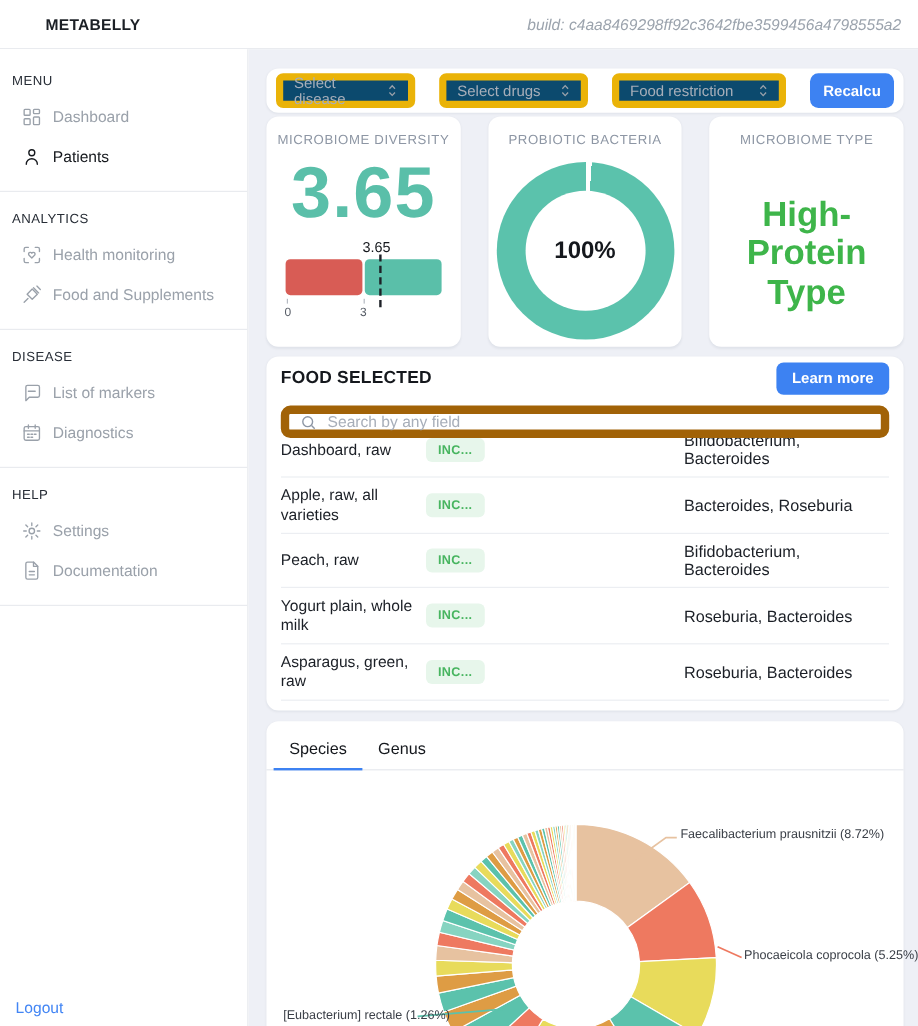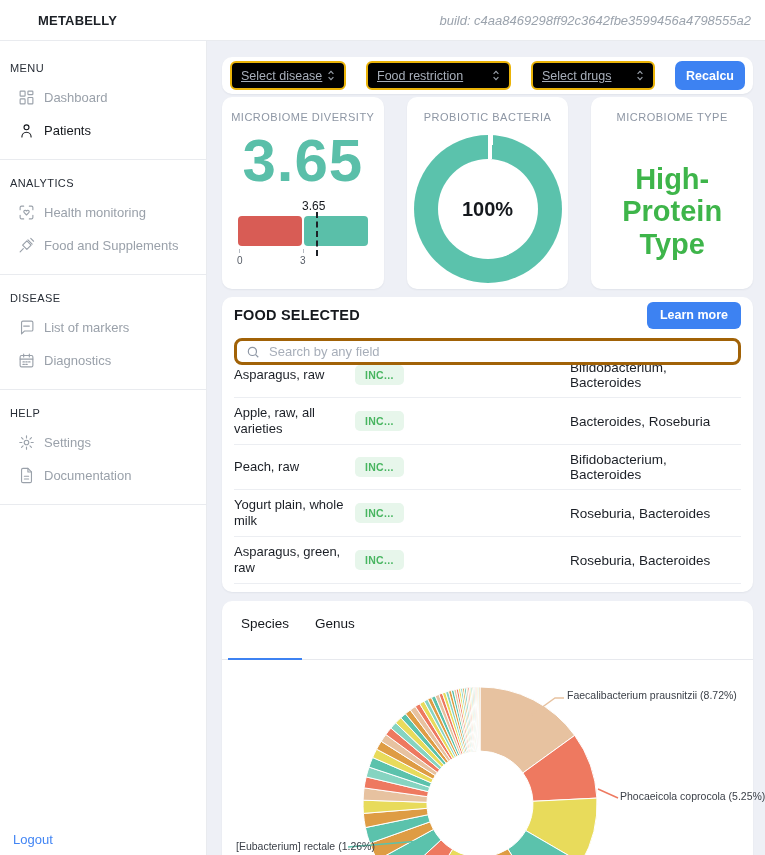--- a/index.html
+++ b/index.html
@@ -22,23 +22,23 @@
                font-size:13px; color:#9aa1aa; cursor:pointer; }
   .side-item.active { color:#15181d; }
   .side-item svg { width:17px; height:17px; flex:0 0 17px; }
   .sb-divider { border-top:1px solid #e9ebef; margin:12px 0 0; }
   .logout { position:absolute; bottom:8px; left:13px; color:#4285f4; font-size:13px;
             text-decoration:none; cursor:pointer; }
   main { flex:1; background:#eef0f6; padding:16px 12px 0 15px; overflow:hidden; }
   
   .card { background:#fff; border-radius:10px; box-shadow:0 1px 2px rgba(20,30,50,.06); }
   .filter-card { padding:4px 8px; height:37px; display:flex; align-items:center; gap:20px; }
-  .fselect { height:29px; border:2px solid #eab308; border-radius:6px; display:flex;
+  .fselect { height:29px; border:6px solid #eab308; border-radius:6px; display:flex;
              align-items:center; justify-content:space-between; padding:0 9px;
-             color:#a7aeb9; font-size:12.5px; background:#000000; cursor:pointer;text-decoration:underline; }
+             color:#a7aeb9; font-size:12.5px; background:#0c4a6e; cursor:pointer; }
   .fselect.w1 { width:116px; } .fselect.w2 { width:124px; } .fselect.w3 { width:145px; }
   .fselect svg { width:8px; height:13px; stroke:#9aa1aa; }
   .recalc { margin-left:auto; background:#3d82f2; border:none; color:#fff; font-weight:700;
             font-size:12.5px; padding:0 11px; height:29px; border-radius:7px; cursor:pointer;
             font-family:inherit; }
   
   .stats { display:flex; gap:23px; margin-top:3px; }
   .stat-card { width:172px; height:192px; position:relative; }
   .stat-title { text-align:center; font-size:11px; color:#8d96a4; letter-spacing:.5px;
                 padding-top:14px; }
@@ -61,39 +61,39 @@
                 display:flex; align-items:center; justify-content:center;
                 font-size:20px; font-weight:700; color:#15181d; }
   .type-val { color:#3eb54a; font-size:29px; font-weight:700; text-align:center;
               line-height:1.12; margin:40px auto 0; width:140px; }
   
   .food-card { margin-top:8px; height:295px; padding:1px 12px 0; overflow:hidden; }
   .food-head { display:flex; justify-content:space-between; align-items:center; height:34px; }
   .food-title { font-size:14.5px; font-weight:700; color:#15181d; letter-spacing:.2px; }
   .learn-btn { background:#3d82f2; color:#fff; border:none; border-radius:6px; font-size:12.5px;
                font-weight:700; padding:0 13px; height:27px; cursor:pointer; font-family:inherit; }
-  .search-box { margin-top:6px; border:3px solid #a16207; border-radius:8px; height:27px;
+  .search-box { margin-top:6px; border:7px solid #a16207; border-radius:8px; height:27px;
                 display:flex; align-items:center; padding:0 9px; gap:7px; background:#fff; }
   .search-box svg { width:14px; height:14px; stroke:#8d96a4; flex:0 0 14px; }
   .search-box input { border:none; outline:none; flex:1; font-size:13px; color:#333;
                       font-family:inherit; background:transparent; }
   .search-box input::placeholder { color:#a7aeb9; }
   .rows-clip { overflow:hidden; height:223px; }
   .rows-inner { margin-top:-12px; }
   .food-row { display:flex; align-items:center; border-bottom:1px solid #eceef2;
               padding:7px 0; cursor:pointer; }
   .cell-name { width:121px; font-size:13px; color:#1b1f26; line-height:16px; }
   .cell-badge { width:215px; }
   .inc-badge { display:inline-block; background:#e7f6eb; color:#48b560; font-size:10.5px;
                font-weight:700; padding:4px 10px; border-radius:5px; letter-spacing:.3px; }
   .cell-bact { flex:1; font-size:13.5px; color:#1b1f26; }
   
   .species-card { margin-top:9px; height:312px; padding:10px 0 0; position:relative; }
   .tabs { display:flex; padding:0 6px; border-bottom:1px solid #e7e9ee; }
-  .tab { font-size:13.5px; color:#15181d; padding:5px 13px 28px; position:relative; cursor:pointer; }
+  .tab { font-size:13.5px; color:#15181d; padding:5px 13px 10px; position:relative; cursor:pointer; }
   .tab.active::after { content:""; position:absolute; left:0; right:0; bottom:-1px; height:2px;
                        background:#3d82f2; }
   .donut-svg { position:absolute; left:0; top:30px; }
   .slice-label { position:absolute; font-size:10.5px; color:#3a3f47; white-space:nowrap; }
   #lbl-0 { left:345px; top:88px; }
   #lbl-1 { left:398px; top:189px; }
   #lbl-2 { left:14px; top:239px; }
 </style>
 </head>
 <body>
@@ -187,29 +187,29 @@
   <main>
 
     <div class="card filter-card">
       <div class="fselect w1">
         <span>Select disease</span>
         <svg viewBox="0 0 10 16" fill="none" stroke-width="1.4">
             <path d="M2 6l3-3.2L8 6"></path>
             <path d="M2 10l3 3.2L8 10"></path>
           </svg>
       </div>
-      <div class="fselect w3">
-        <span>Food restriction</span>
+      <div class="fselect w2">
+        <span>Select drugs</span>
         <svg viewBox="0 0 10 16" fill="none" stroke-width="1.4">
             <path d="M2 6l3-3.2L8 6"></path>
             <path d="M2 10l3 3.2L8 10"></path>
           </svg>
       </div>
-      <div class="fselect w2">
-        <span>Select drugs</span>
+      <div class="fselect w3">
+        <span>Food restriction</span>
         <svg viewBox="0 0 10 16" fill="none" stroke-width="1.4">
             <path d="M2 6l3-3.2L8 6"></path>
             <path d="M2 10l3 3.2L8 10"></path>
           </svg>
       </div>
       <button class="recalc">Recalcu</button>
     </div>
 
     <div class="stats">
       <div class="card stat-card">
@@ -248,21 +248,21 @@
       <div class="search-box">
         <svg viewBox="0 0 24 24" fill="none" stroke-width="2">
             <circle cx="11" cy="11" r="7"></circle>
             <path d="M16.5 16.5L21 21"></path>
           </svg>
         <input type="text" placeholder="Search by any field" style="">
       </div>
       <div class="rows-clip">
         <div class="rows-inner" id="food-rows">
             <div class="food-row">
-              <div class="cell-name">Asparagus, raw</div>
+              <div class="cell-name">Dashboard, raw</div>
               <div class="cell-badge"><span class="inc-badge">INC...</span></div>
               <div class="cell-bact">Bifidobacterium, Bacteroides</div>
             </div>
             <div class="food-row">
               <div class="cell-name">Apple, raw, all varieties</div>
               <div class="cell-badge"><span class="inc-badge">INC...</span></div>
               <div class="cell-bact">Bacteroides, Roseburia</div>
             </div>
             <div class="food-row">
               <div class="cell-name">Peach, raw</div>

